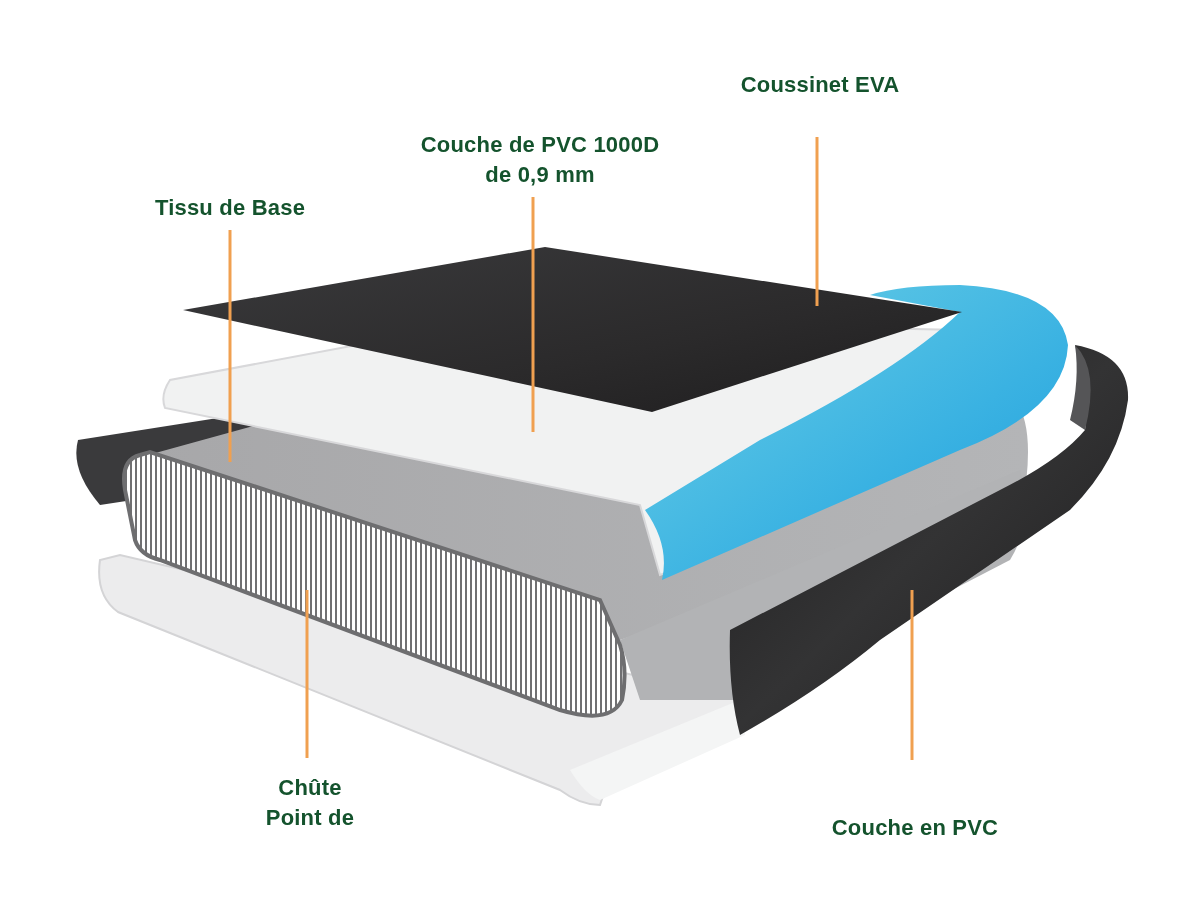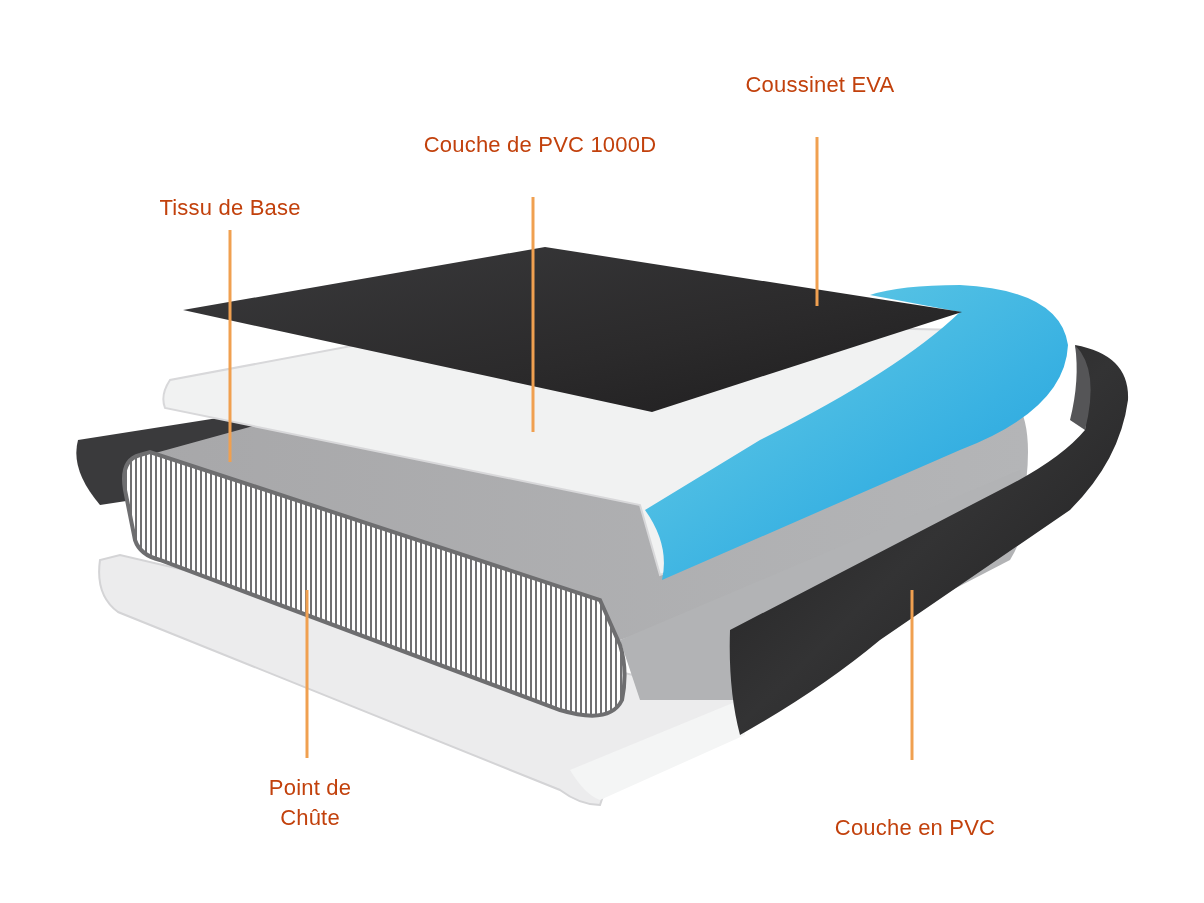--- a/index.html
+++ b/index.html
@@ -1,20 +1,20 @@
 <!DOCTYPE html>
 <html><head>
 <meta charset="utf-8">
 <style>
   html, body { margin: 0; padding: 0; background: #ffffff; }
   body { width: 1204px; height: 903px; position: relative; overflow: hidden;
          font-family: "Liberation Sans", "DejaVu Sans", sans-serif; }
   #diagram { position: absolute; left: 0; top: 0; width: 1204px; height: 903px; }
-  .label { position: absolute; font-weight: normal; font-size: 22px; line-height: 30px;
-           color: #c2410c; text-align: center; white-space: nowrap; letter-spacing: 0.2px; }
+  .label { position: absolute; font-weight: bold; font-size: 22px; line-height: 30px;
+           color: #14532d; text-align: center; white-space: nowrap; letter-spacing: 0.2px; }
   .label span { display: block; }
 </style>
 </head>
 <body>
 
 <svg id="diagram" viewBox="0 0 1204 903" xmlns="http://www.w3.org/2000/svg">
   <defs>
     <linearGradient id="gBlack" x1="0" y1="0" x2="1" y2="1">
       <stop offset="0" stop-color="#3a3a3c"></stop>
       <stop offset="0.6" stop-color="#2b2a2b"></stop>
@@ -65,26 +65,27 @@
   <line x1="307" y1="590" x2="307" y2="758" stroke="#F0A050" stroke-width="3"></line>
   <line x1="912" y1="590" x2="912" y2="760" stroke="#F0A050" stroke-width="3"></line>
 </svg>
 
 <div class="label" style="left:660px; top:70px; width:320px;">
   <span>Coussinet EVA</span>
 </div>
 
 <div class="label" style="left:370px; top:130px; width:340px;">
   <span>Couche de PVC 1000D</span>
+  <span>de 0,9 mm</span>
 </div>
 
 <div class="label" style="left:120px; top:193px; width:220px;">
   <span>Tissu de Base</span>
 </div>
 
 <div class="label" style="left:230px; top:773px; width:160px;">
+  <span>Chûte</span>
   <span>Point de</span>
-  <span>Chûte</span>
 </div>
 
 <div class="label" style="left:790px; top:813px; width:250px;">
   <span>Couche en PVC</span>
 </div>
 
 </body></html>

